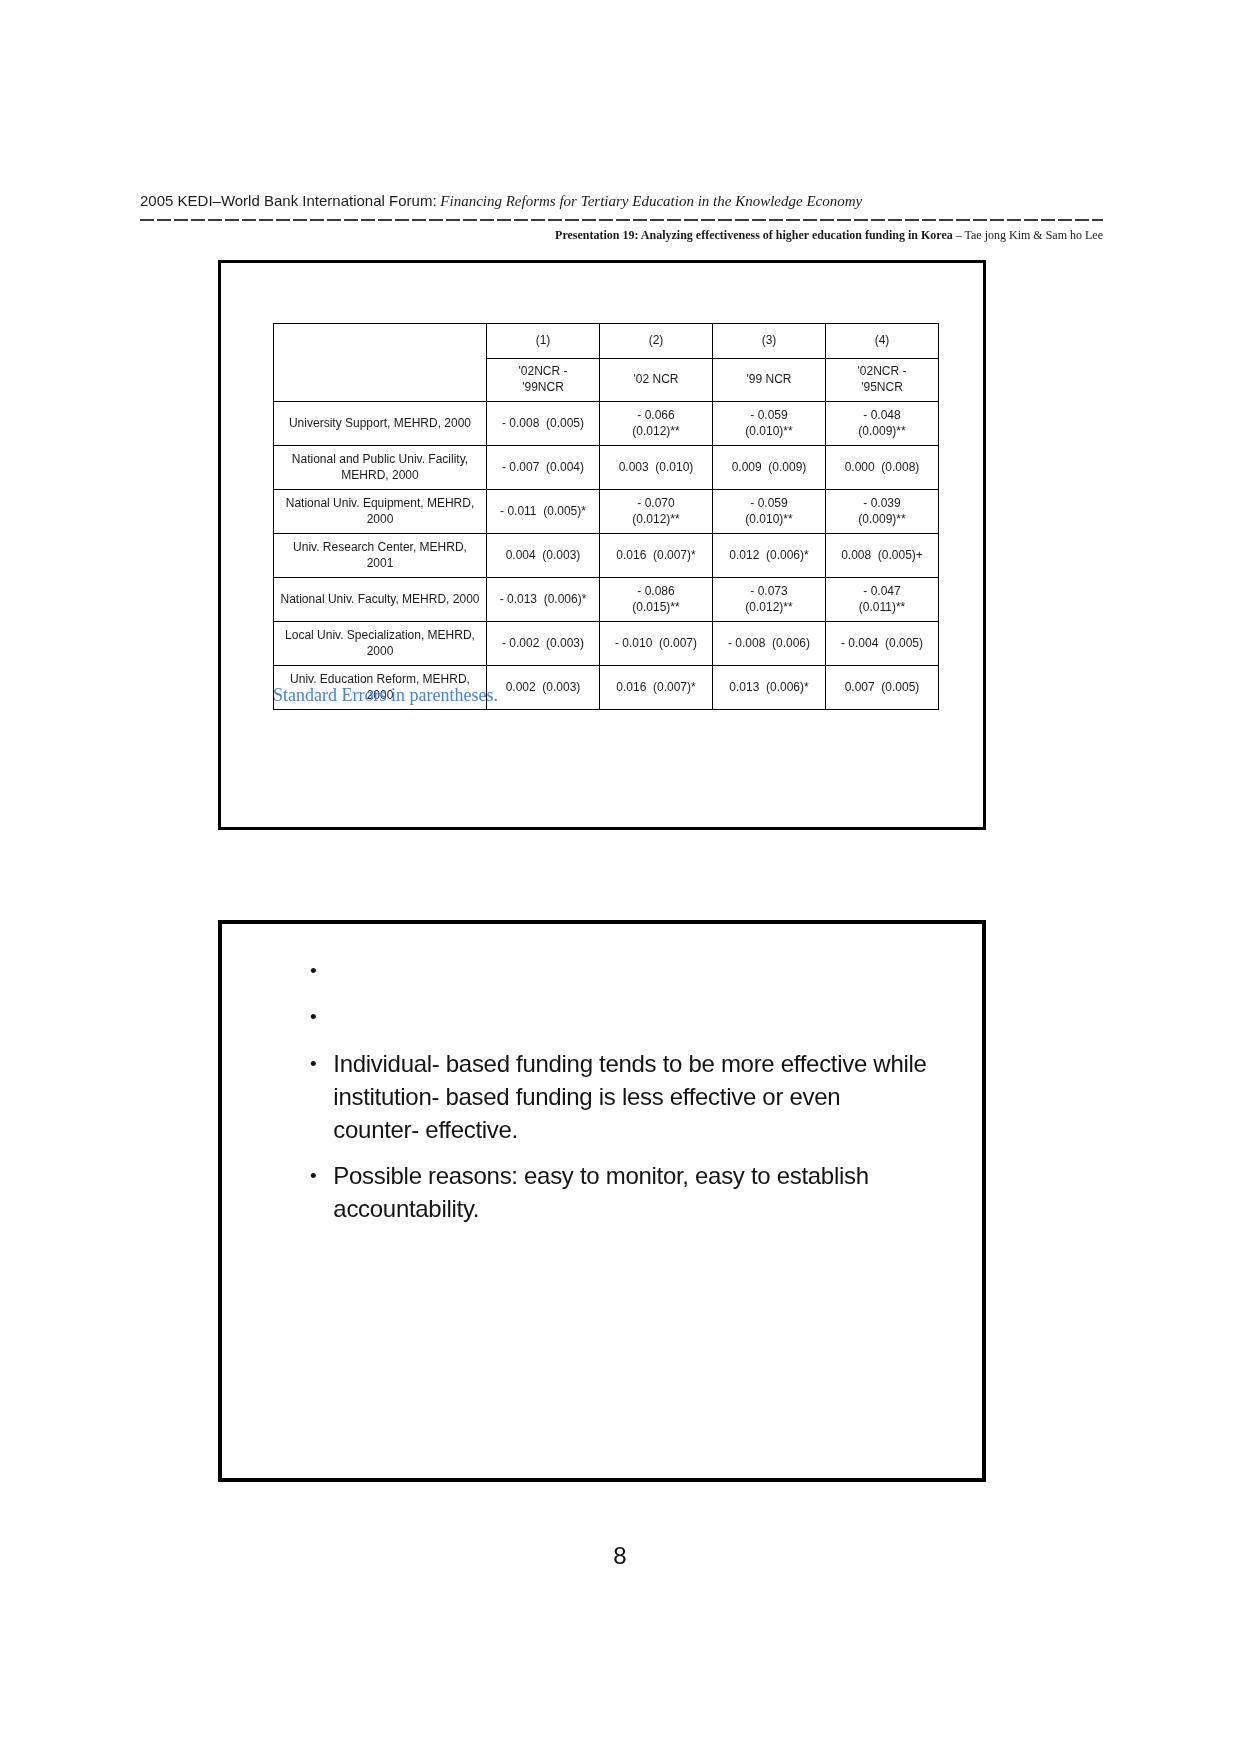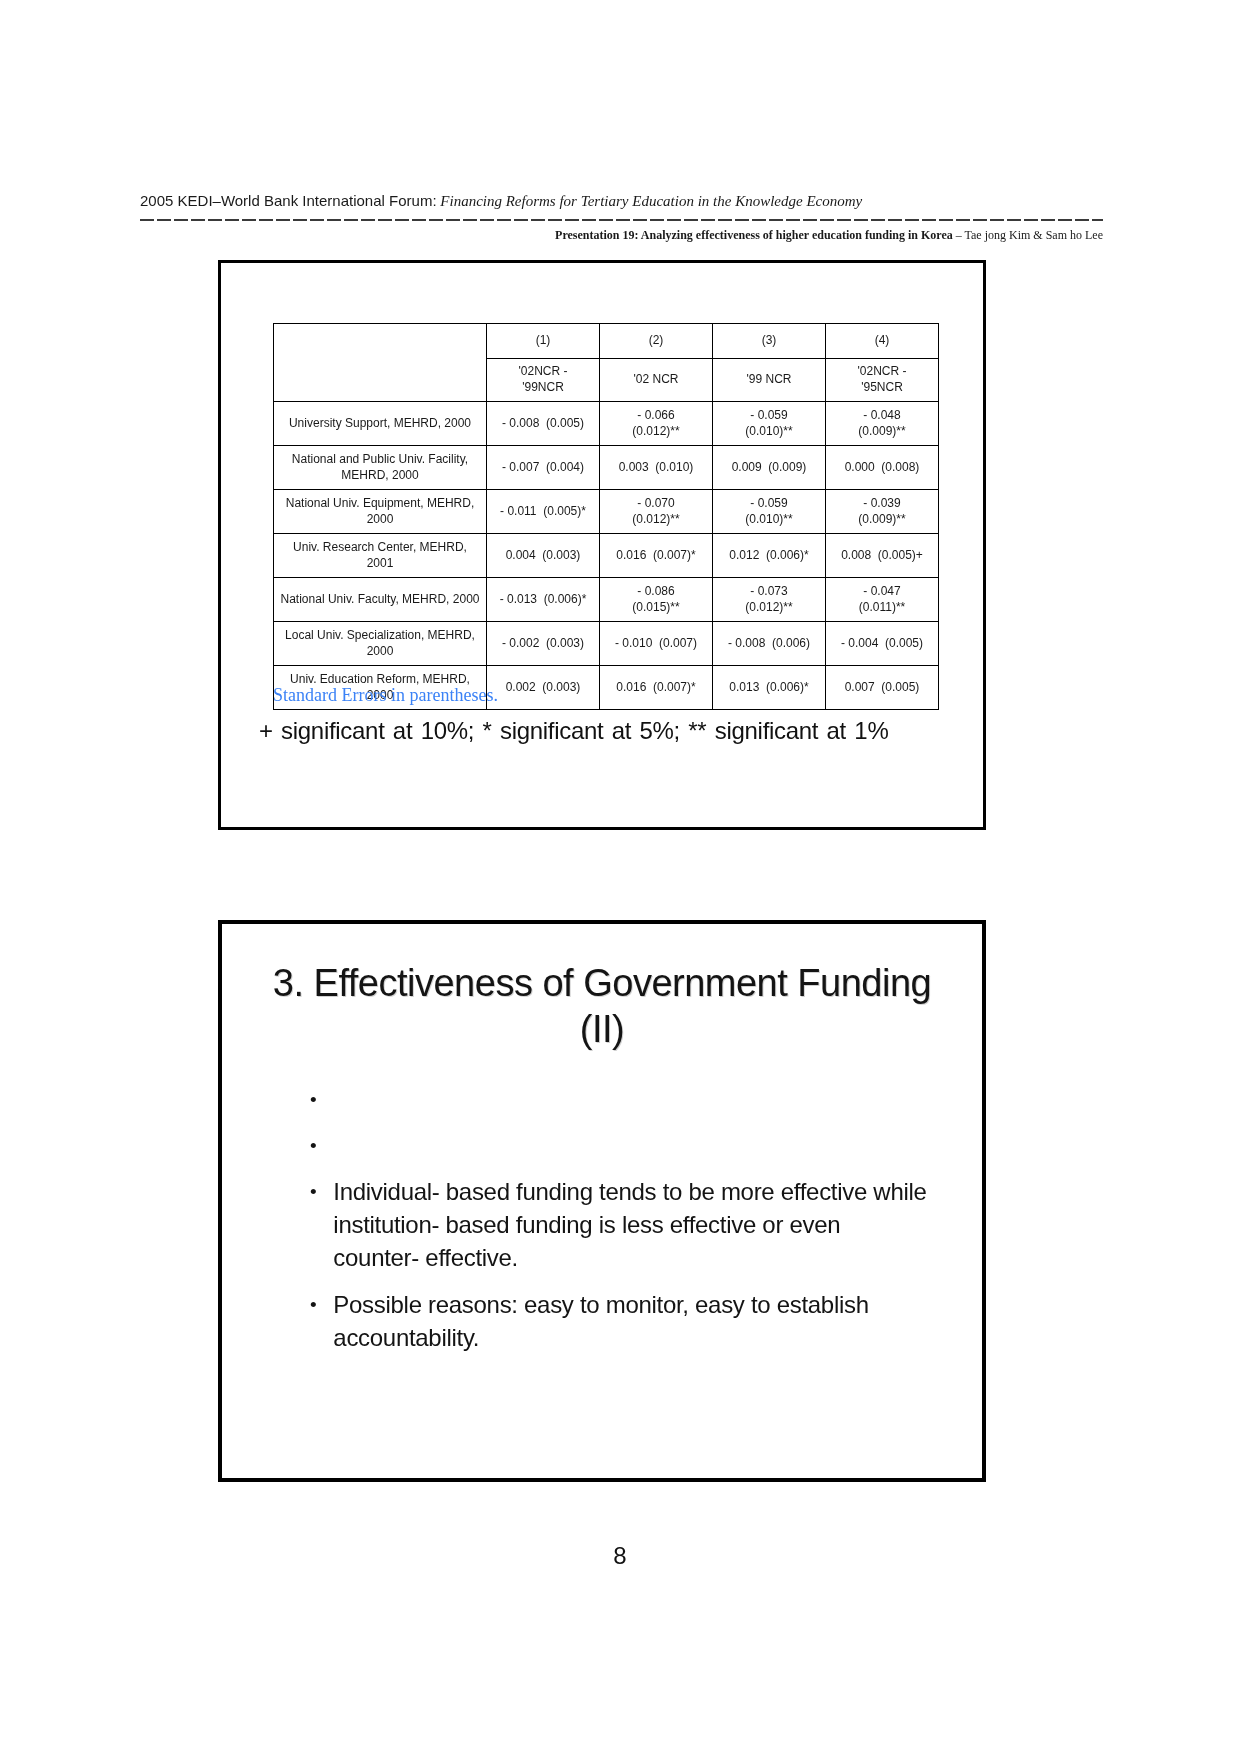--- a/index.html
+++ b/index.html
@@ -236,25 +236,23 @@
           <td>
             <div>0.013  (0.006)*</div>
           </td>
           <td>
             <div>0.007  (0.005)</div>
           </td>
         </tr>
       </tbody>
     </table>
   <p class="se-note">Standard Errors in parentheses.</p>
-  <p class="sig-note">+ significant at 10%; * significant at 5%; ** significant at 1%</p>
 </section>
 
 <section class="slide2">
-  <h1 class="slide2-title">3. Effectiveness of Government Funding (II)</h1>
   <ul class="bullets">
       <li>
         <span class="bullet">•</span>
       </li>
       <li>
         <span class="bullet">•</span>
       </li>
       <li>
         <span class="bullet">•</span>
         <span>Individual- based funding tends to be more effective while institution- based funding is less effective or even counter- effective.</span>

